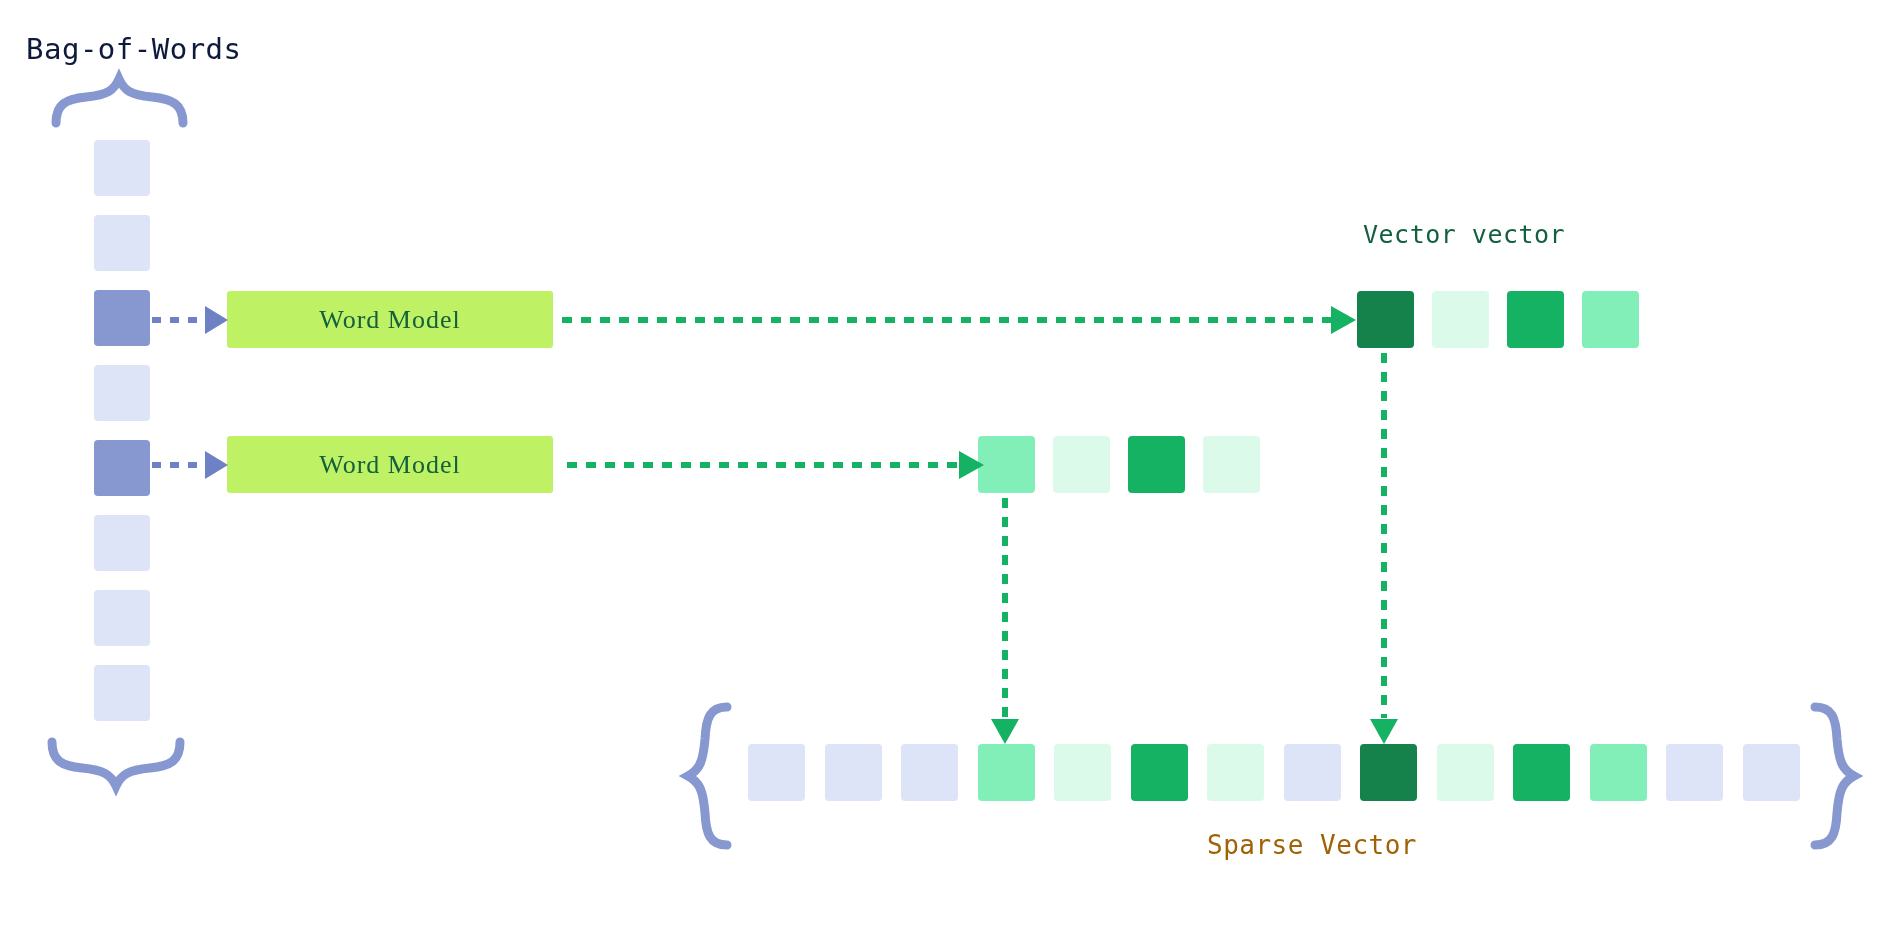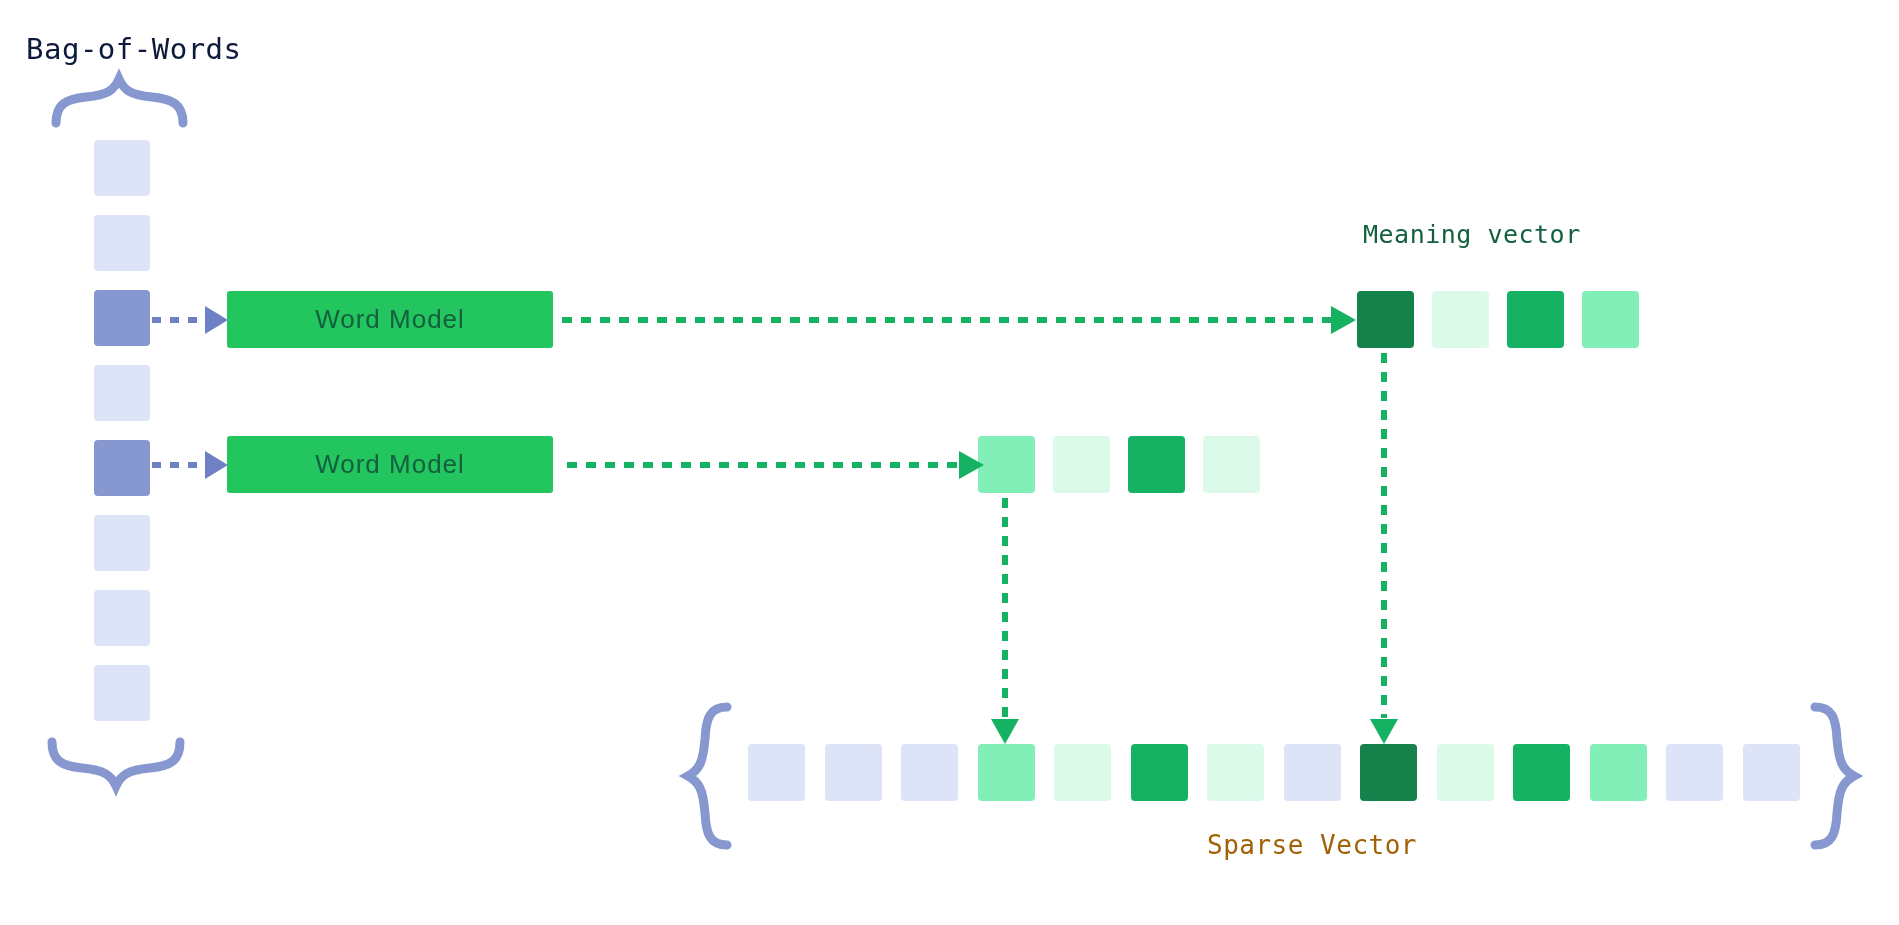--- a/index.html
+++ b/index.html
@@ -53,26 +53,26 @@
 
   
   .cell {
     position: absolute;
     border-radius: 4px;
   }
 
   
   .model-box {
     position: absolute;
-    background: #22c55e;
+    background: #bef264;
     border-radius: 3px;
     display: flex;
     align-items: center;
     justify-content: center;
-    font-family: Liberation Sans, sans-serif;
+    font-family: Liberation Serif, serif;
     font-size: 26px;
     color: #14603E;
     letter-spacing: 1px;
   }
 
   
   .overlay {
     position: absolute;
     left: 0; top: 0;
     width: 1899px;
@@ -80,21 +80,21 @@
     pointer-events: none;
   }
 </style>
 </head>
 <body>
 
 <div class="stage">
 
   <div class="label" id="bow-title">Bag-of-Words</div>
 
-  <div class="label" id="meaning-title">Meaning vector</div>
+  <div class="label" id="meaning-title">Vector vector</div>
 
   <div class="label" id="sparse-title">Sparse Vector</div>
 
   <div id="bow-column">
       <div class="cell" style="left: 94px; top: 140px; width: 56px; height: 56px; background: rgb(222, 228, 247);"></div>
       <div class="cell" style="left: 94px; top: 215px; width: 56px; height: 56px; background: rgb(222, 228, 247);"></div>
       <div class="cell" style="left: 94px; top: 290px; width: 56px; height: 56px; background: rgb(135, 152, 208);"></div>
       <div class="cell" style="left: 94px; top: 365px; width: 56px; height: 56px; background: rgb(222, 228, 247);"></div>
       <div class="cell" style="left: 94px; top: 440px; width: 56px; height: 56px; background: rgb(135, 152, 208);"></div>
       <div class="cell" style="left: 94px; top: 515px; width: 56px; height: 56px; background: rgb(222, 228, 247);"></div>

